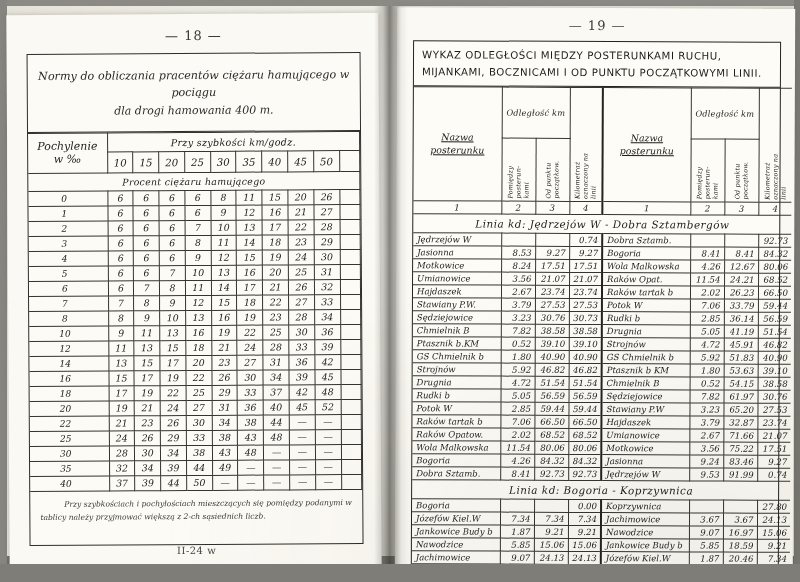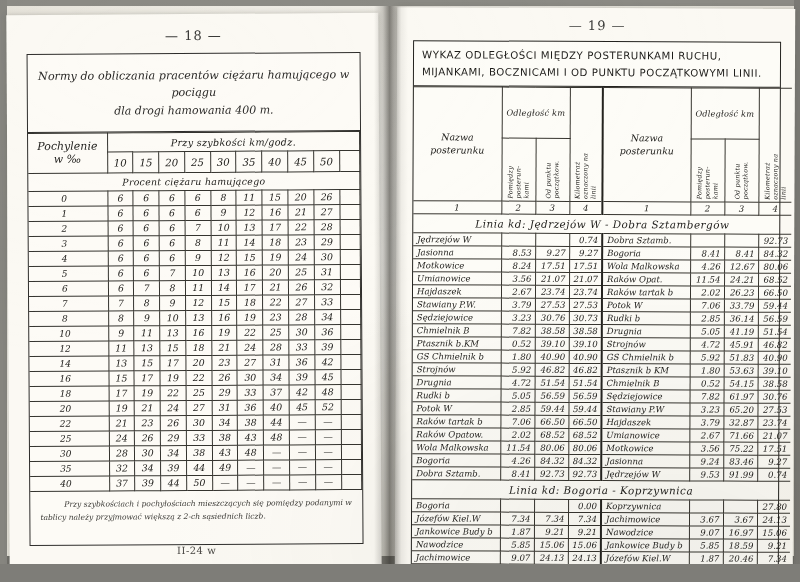--- a/index.html
+++ b/index.html
@@ -194,20 +194,21 @@
   .divider  { border-left-width: 2.2px !important; border-left-color:#24231f !important; }
   .edge-l   { border-left: none !important; }
   .edge-r   { border-right: none !important; }
 
   .rh-name {
     font-size: 9.4px;
     text-align: center;
     vertical-align: middle;
     padding: 2px;
     line-height: 1.45;
+    text-decoration: underline;
   }
   .rh-group {
     font-size: 8.2px;
     text-align: center;
     padding: 20px 0;
     letter-spacing: 0.2px;
   }
   .rh-vert {
     height: 62px;
     padding: 0;

